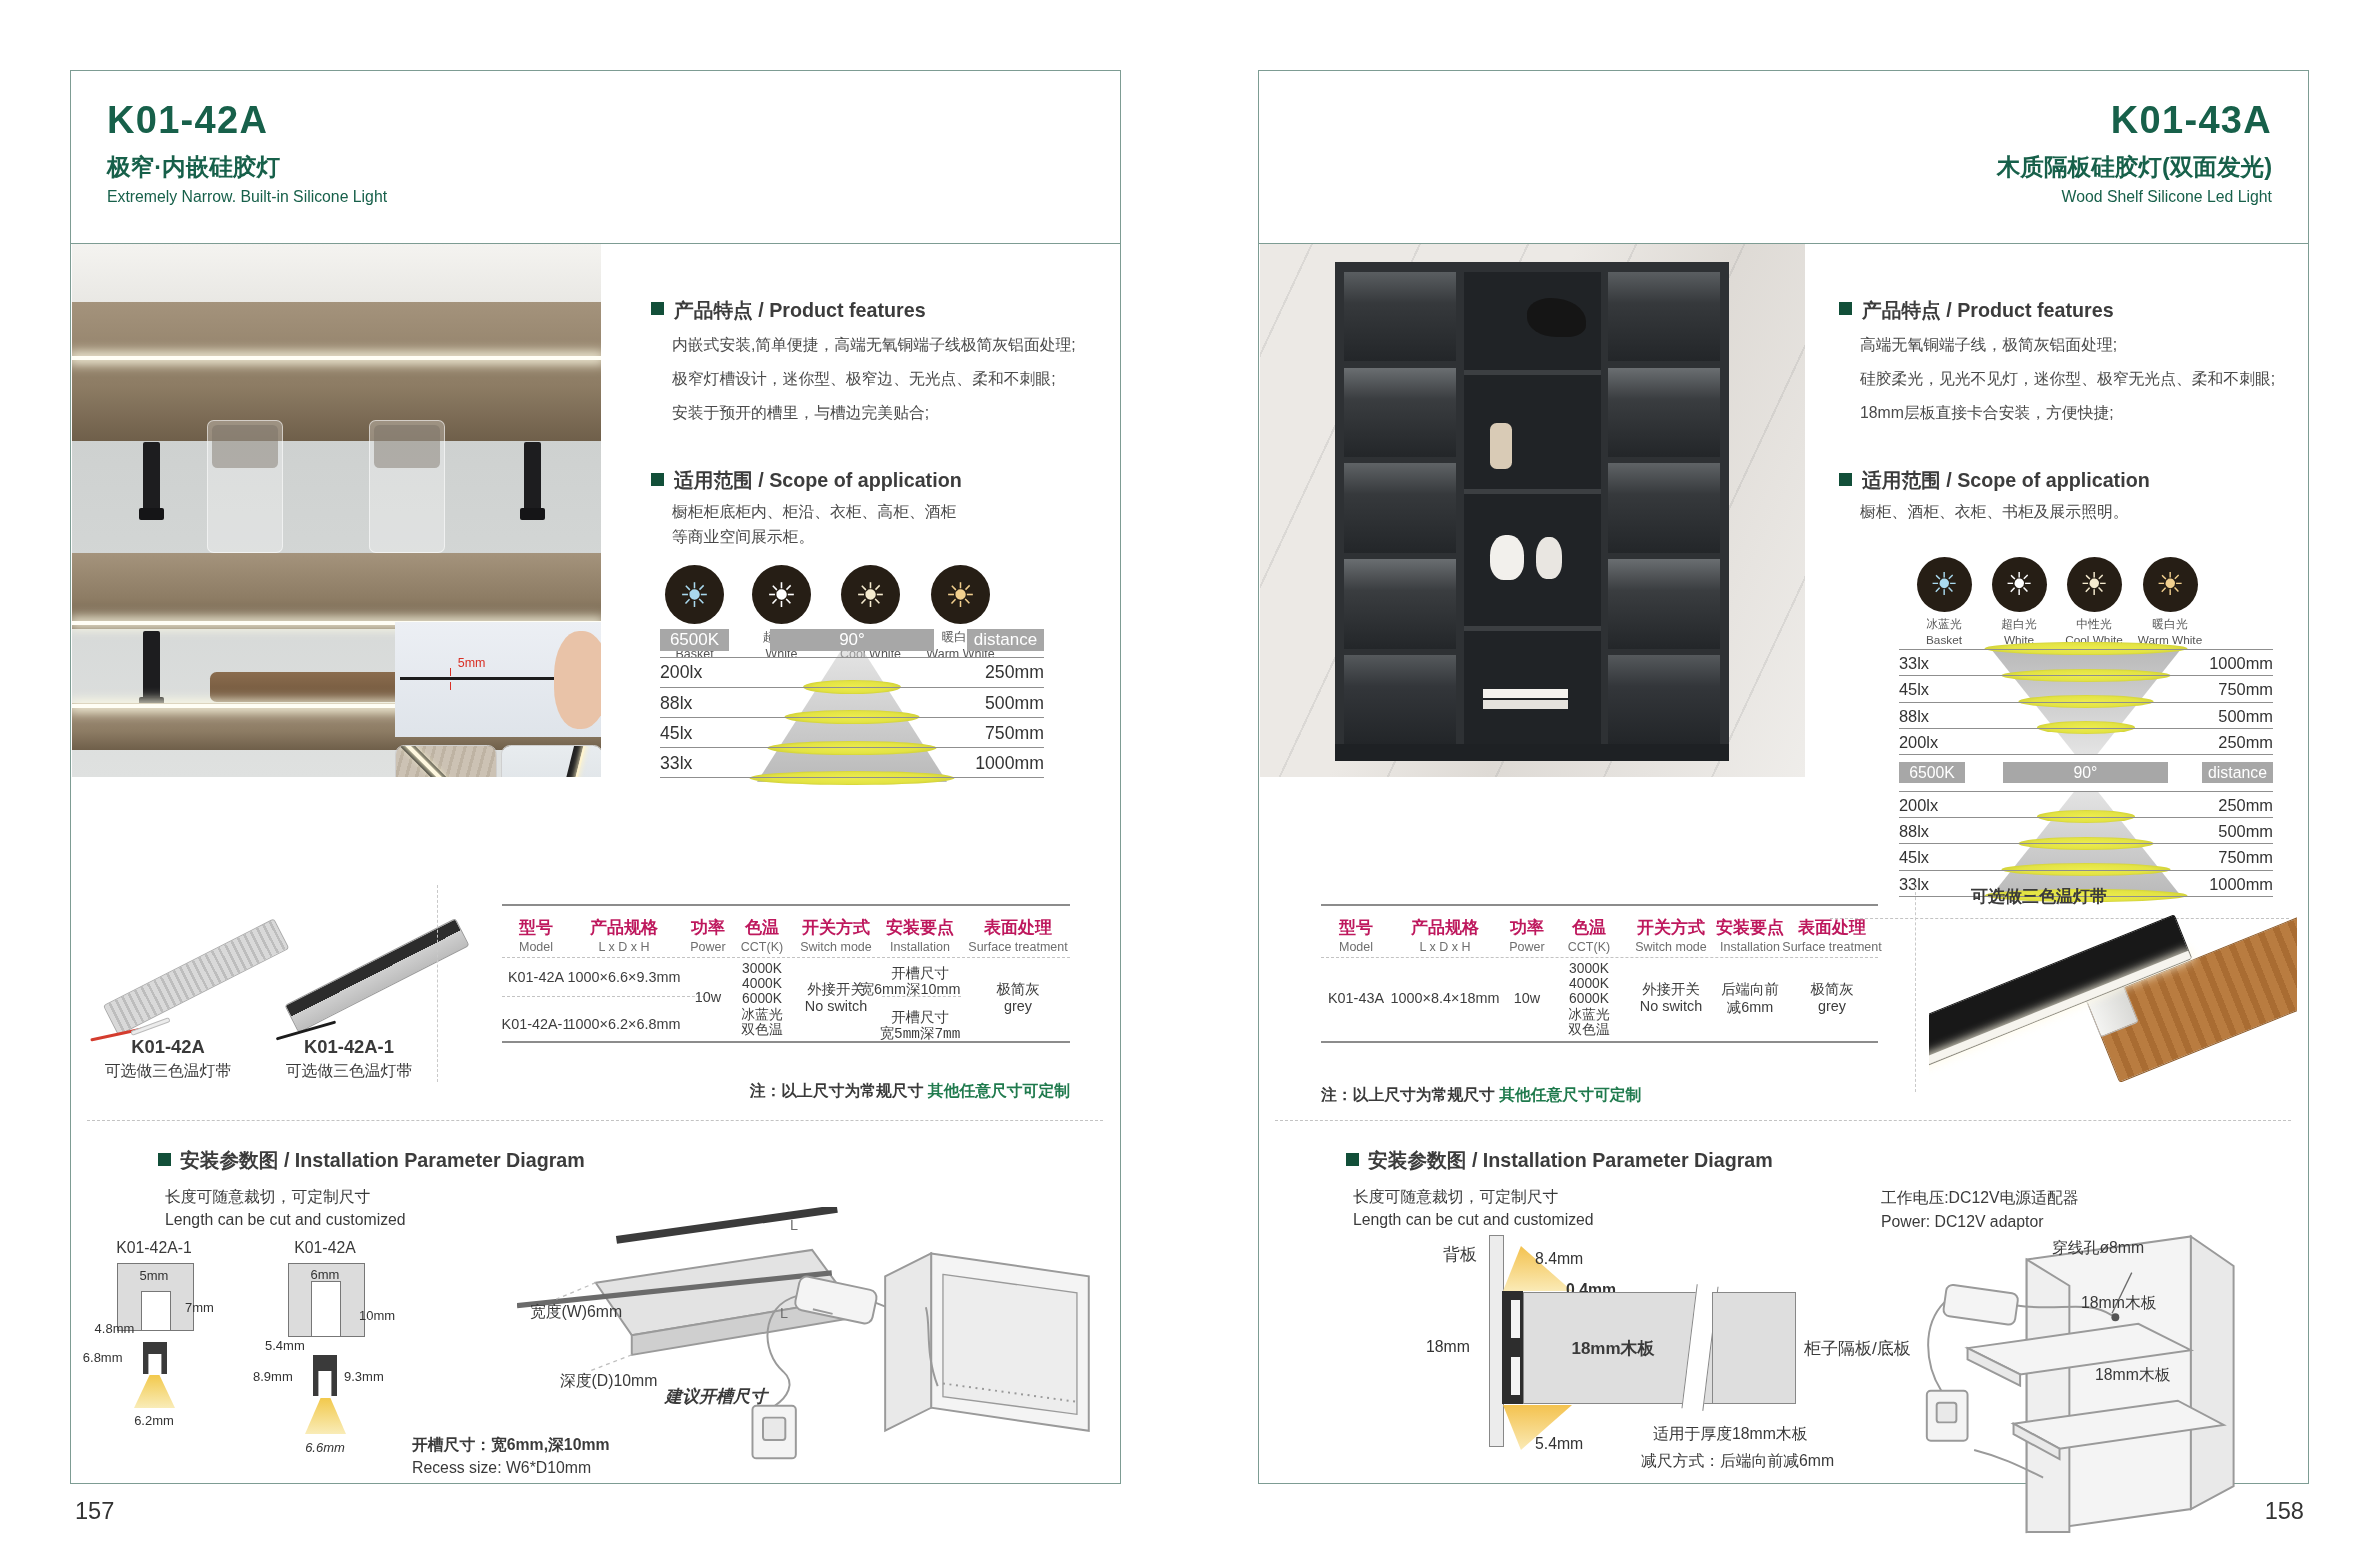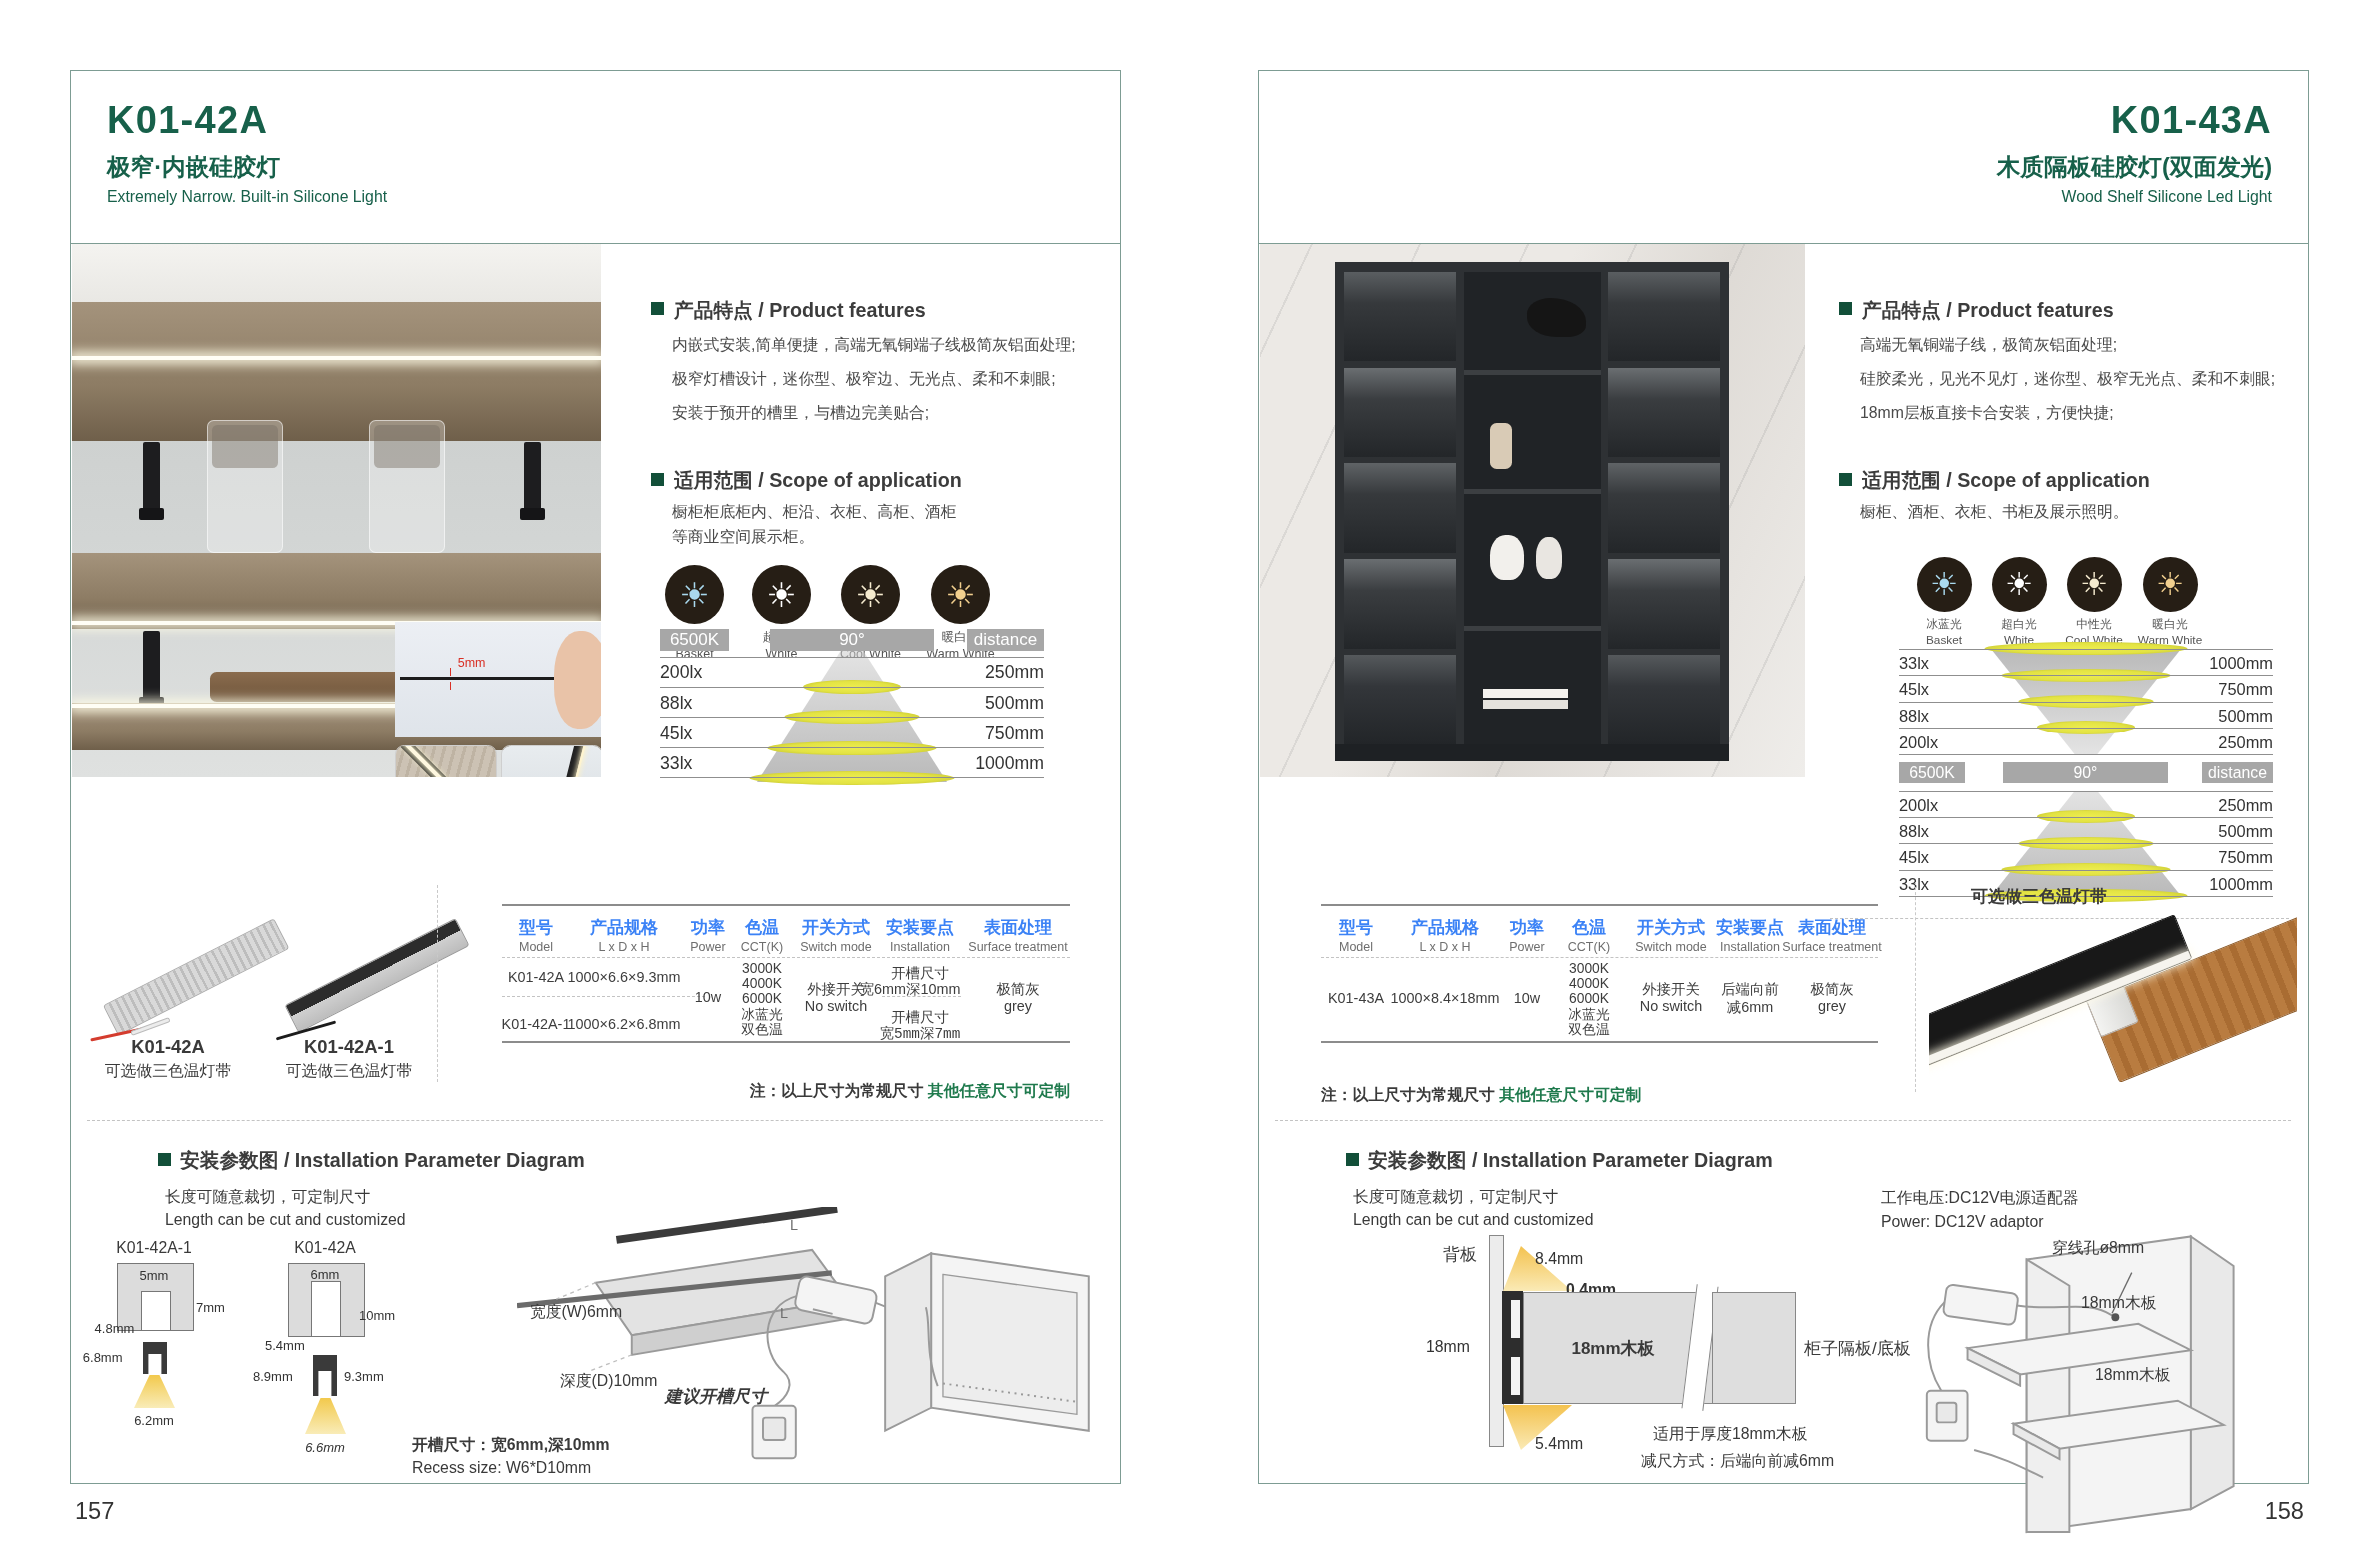--- a/index.html
+++ b/index.html
@@ -42,21 +42,21 @@
   .band{position:absolute;height:22px;background:#a7a7a7;color:#fff;font-size:17px;display:flex;align-items:center;justify-content:center;}
   .luxrow{position:absolute;left:0;right:0;height:30px;border-top:1.3px solid #8f8f8f;display:flex;justify-content:space-between;align-items:center;font-size:17.7px;color:#333;}
   .luxbot{position:absolute;left:0;right:0;border-top:1.3px solid #8f8f8f;}
   .cone{position:absolute;background:linear-gradient(180deg,rgba(205,205,205,.55),rgba(168,168,168,.8));}
   .coneup{background:linear-gradient(0deg,rgba(205,205,205,.55),rgba(168,168,168,.8));}
   .lel{position:absolute;height:14.4px;border-radius:50%;background:radial-gradient(ellipse at center,#ecec4f 0%,#e3e343 55%,#cfcf39 75%,rgba(207,207,57,0) 100%);transform:translateX(-50%);}
   
   .solidln{position:absolute;border-top:2px solid #8c8c8c;}
   .dashln{position:absolute;border-top:1.3px dashed #c3c3c3;}
   .vdash{position:absolute;border-left:1.3px dashed #c9c9c9;}
-  .th-cn{position:absolute;font-size:17px;font-weight:bold;color:#3b82f6;transform:translateX(-50%);white-space:nowrap;}
+  .th-cn{position:absolute;font-size:17px;font-weight:bold;color:#be185d;transform:translateX(-50%);white-space:nowrap;}
   .th-en{position:absolute;font-size:12.5px;color:#6e6e6e;transform:translateX(-50%);white-space:nowrap;}
   .td{position:absolute;font-size:14.4px;color:#3d3d3d;transform:translateX(-50%);white-space:nowrap;}
   
   .bar{position:absolute;border-radius:3.3px;}
   .wire{position:absolute;height:3.3px;border-radius:2px;}
   
   .dbox{position:absolute;background:#dcdcdc;border:1.3px solid #777;}
   .dnotch{position:absolute;background:#fff;border-left:1.3px solid #777;border-right:1.3px solid #777;border-top:1.3px solid #777;}
   .dprof{position:absolute;background:#3a3a3a;}
   .dprof:after{content:"";position:absolute;left:50%;transform:translateX(-50%);bottom:0;width:55%;height:62%;background:#fff;}
@@ -251,21 +251,21 @@
   <div class="dashln" style="left:16.4px;top:1049px;width:1016px;"></div>
   <div class="sec-bullet" style="left:87px;top:1082px;"></div>
   <div class="sec-title" style="left:109px;top:1076px;">安装参数图 / Installation Parameter Diagram</div>
   <div class="t f24 dark" style="left:94px;top:1116px;">长度可随意裁切，可定制尺寸</div>
   <div class="t f24 dark" style="left:94px;top:1140px;">Length can be cut and customized</div>
 
   <div class="t cx f24 dark" style="left:83px;top:1168px;">K01-42A-1</div>
   <div class="dbox" style="left:46px;top:1192px;width:75px;height:66px;"></div>
   <div class="dnotch" style="left:70px;top:1220px;width:28px;height:38px;"></div>
   <div class="dim cx" style="left:83px;top:1197px;">5mm</div>
-  <div class="dim" style="left:101px;top:1229px;padding-left:24px;">7mm</div>
+  <div class="dim" style="left:90px;top:1229px;padding-left:24px;">7mm</div>
   <div class="dim" style="left:23.6px;top:1250px;">4.8mm</div>
   <div class="dprof" style="left:72px;top:1271px;width:24px;height:31.5px;"></div>
   <div class="dim" style="left:11.8px;top:1279px;">6.8mm</div>
   <div class="dcone" style="left:63px;top:1304px;width:41px;height:33px;"></div>
   <div class="dim cx" style="left:83px;top:1342px;">6.2mm</div>
 
   <div class="t cx f24 dark" style="left:254px;top:1168px;">K01-42A</div>
   <div class="dbox" style="left:217px;top:1192px;width:75px;height:72px;"></div>
   <div class="dnotch" style="left:240px;top:1210px;width:28px;height:54px;"></div>
   <div class="dim cx" style="left:254px;top:1196px;">6mm</div>

